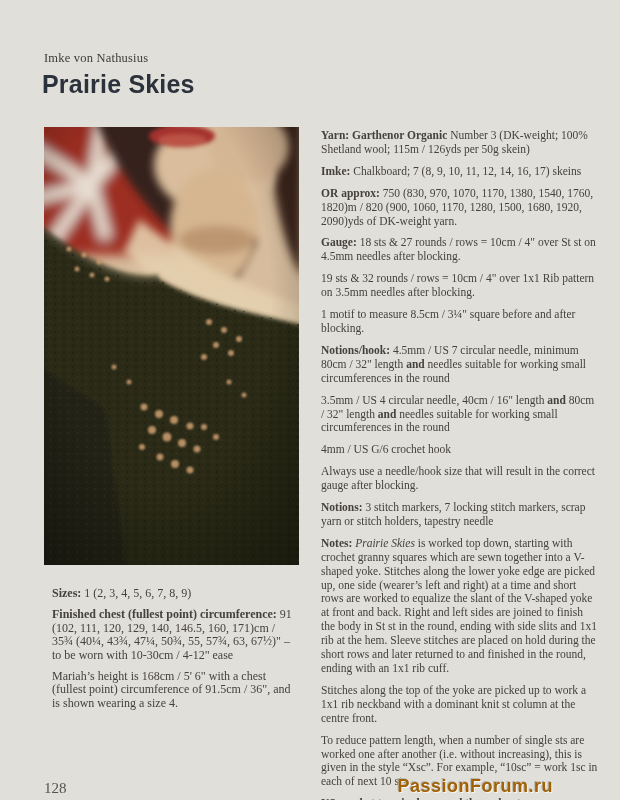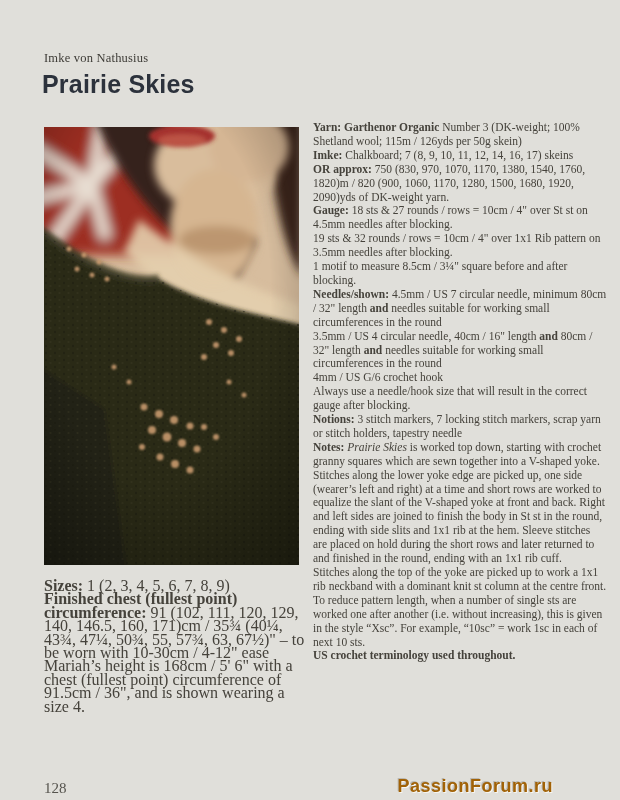--- a/index.html
+++ b/index.html
@@ -20,27 +20,27 @@
     font-weight:bold;font-size:25px;color:#2c323c;letter-spacing:.2px;
   }
 
   .photo{
     position:absolute;left:44px;top:127px;width:255px;height:438px;
     background:#2b2918;overflow:hidden;
   }
   .photo svg{display:block;}
 
   .col{color:#45423b;}
-  .col .para{margin:0;}
+  .col .para{margin:8px;}
   .b{font-weight:bold;}
   .i{font-style:italic;}
 
   .left-col{
     position:absolute;left:44px;top:579px;width:262px;
-    font-size:16px;line-height:13.4px;
+    font-size:12px;line-height:13.4px;
   }
   .right-col{
     position:absolute;left:313px;top:121px;width:294px;
     font-size:11.5px;line-height:13.9px;
   }
 
   .page-number{
     position:absolute;left:44px;top:780px;
     font-size:15px;color:#55534d;
   }
@@ -166,21 +166,21 @@
       <p class="para"><span class="b">Finished chest (fullest point) circumference:</span><span> 91 (102, 111, 120, 129, 140, 146.5, 160, 171)cm / 35¾ (40¼, 43¾, 47¼, 50¾, 55, 57¾, 63, 67½)" – to be worn with 10-30cm / 4-12" ease</span></p>
       <p class="para"><span>Mariah’s height is 168cm / 5' 6" with a chest (fullest point) circumference of 91.5cm / 36", and is shown wearing a size 4.</span></p>
     </div>
   <div class="col right-col" id="right-col">
       <p class="para"><span class="b">Yarn: Garthenor Organic</span><span> Number 3 (DK-weight; 100% Shetland wool; 115m / 126yds per 50g skein)</span></p>
       <p class="para"><span class="b">Imke:</span><span> Chalkboard; 7 (8, 9, 10, 11, 12, 14, 16, 17) skeins</span></p>
       <p class="para"><span class="b">OR approx:</span><span> 750 (830, 970, 1070, 1170, 1380, 1540, 1760, 1820)m / 820 (900, 1060, 1170, 1280, 1500, 1680, 1920, 2090)yds of DK-weight yarn.</span></p>
       <p class="para"><span class="b">Gauge:</span><span> 18 sts &amp; 27 rounds / rows = 10cm / 4" over St st on 4.5mm needles after blocking.</span></p>
       <p class="para"><span>19 sts &amp; 32 rounds / rows = 10cm / 4" over 1x1 Rib pattern on 3.5mm needles after blocking.</span></p>
       <p class="para"><span>1 motif to measure 8.5cm / 3¼" square before and after blocking.</span></p>
-      <p class="para"><span class="b">Needles/shown:</span><span> 4.5mm / US 7 circular needle, minimum 80cm / 32" length </span><span class="b">and</span><span> needles suitable for working small circumferences in the round</span></p>
+      <p class="para"><span class="b">Notions/hook:</span><span> 4.5mm / US 7 circular needle, minimum 80cm / 32" length </span><span class="b">and</span><span> needles suitable for working small circumferences in the round</span></p>
       <p class="para"><span>3.5mm / US 4 circular needle, 40cm / 16" length </span><span class="b">and</span><span> 80cm / 32" length </span><span class="b">and</span><span> needles suitable for working small circumferences in the round</span></p>
       <p class="para"><span>4mm / US G/6 crochet hook</span></p>
       <p class="para"><span>Always use a needle/hook size that will result in the correct gauge after blocking.</span></p>
       <p class="para"><span class="b">Notions:</span><span> 3 stitch markers, 7 locking stitch markers, scrap yarn or stitch holders, tapestry needle</span></p>
       <p class="para"><span class="b">Notes:</span><span> </span><span class="i">Prairie Skies</span><span> is worked top down, starting with crochet granny squares which are sewn together into a V-shaped yoke. Stitches along the lower yoke edge are picked up, one side (wearer’s left and right) at a time and short rows are worked to equalize the slant of the V-shaped yoke at front and back. Right and left sides are joined to finish the body in St st in the round, ending with side slits and 1x1 rib at the hem. Sleeve stitches are placed on hold during the short rows and later returned to and finished in the round, ending with an 1x1 rib cuff.</span></p>
       <p class="para"><span>Stitches along the top of the yoke are picked up to work a 1x1 rib neckband with a dominant knit st column at the centre front.</span></p>
       <p class="para"><span>To reduce pattern length, when a number of single sts are worked one after another (i.e. without increasing), this is given in the style “Xsc”. For example, “10sc” = work 1sc in each of next 10 sts.</span></p>
       <p class="para"><span class="b">US crochet terminology used throughout.</span></p>
     </div>
 

